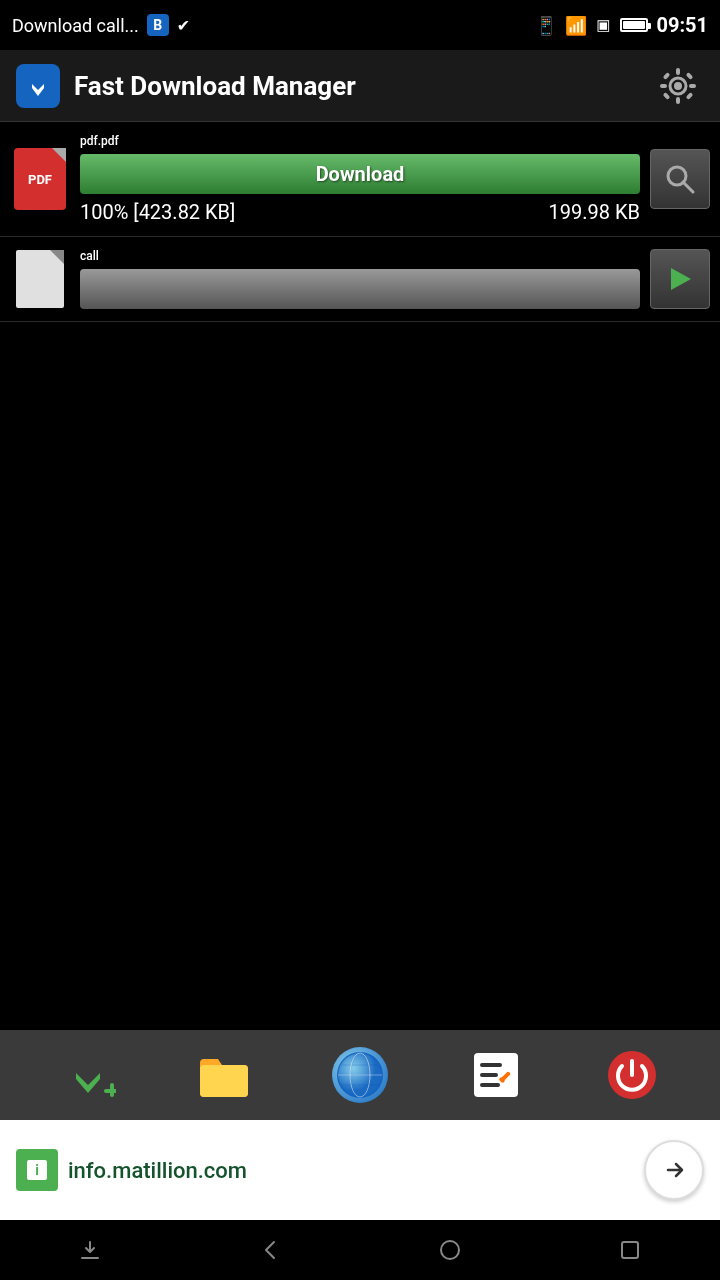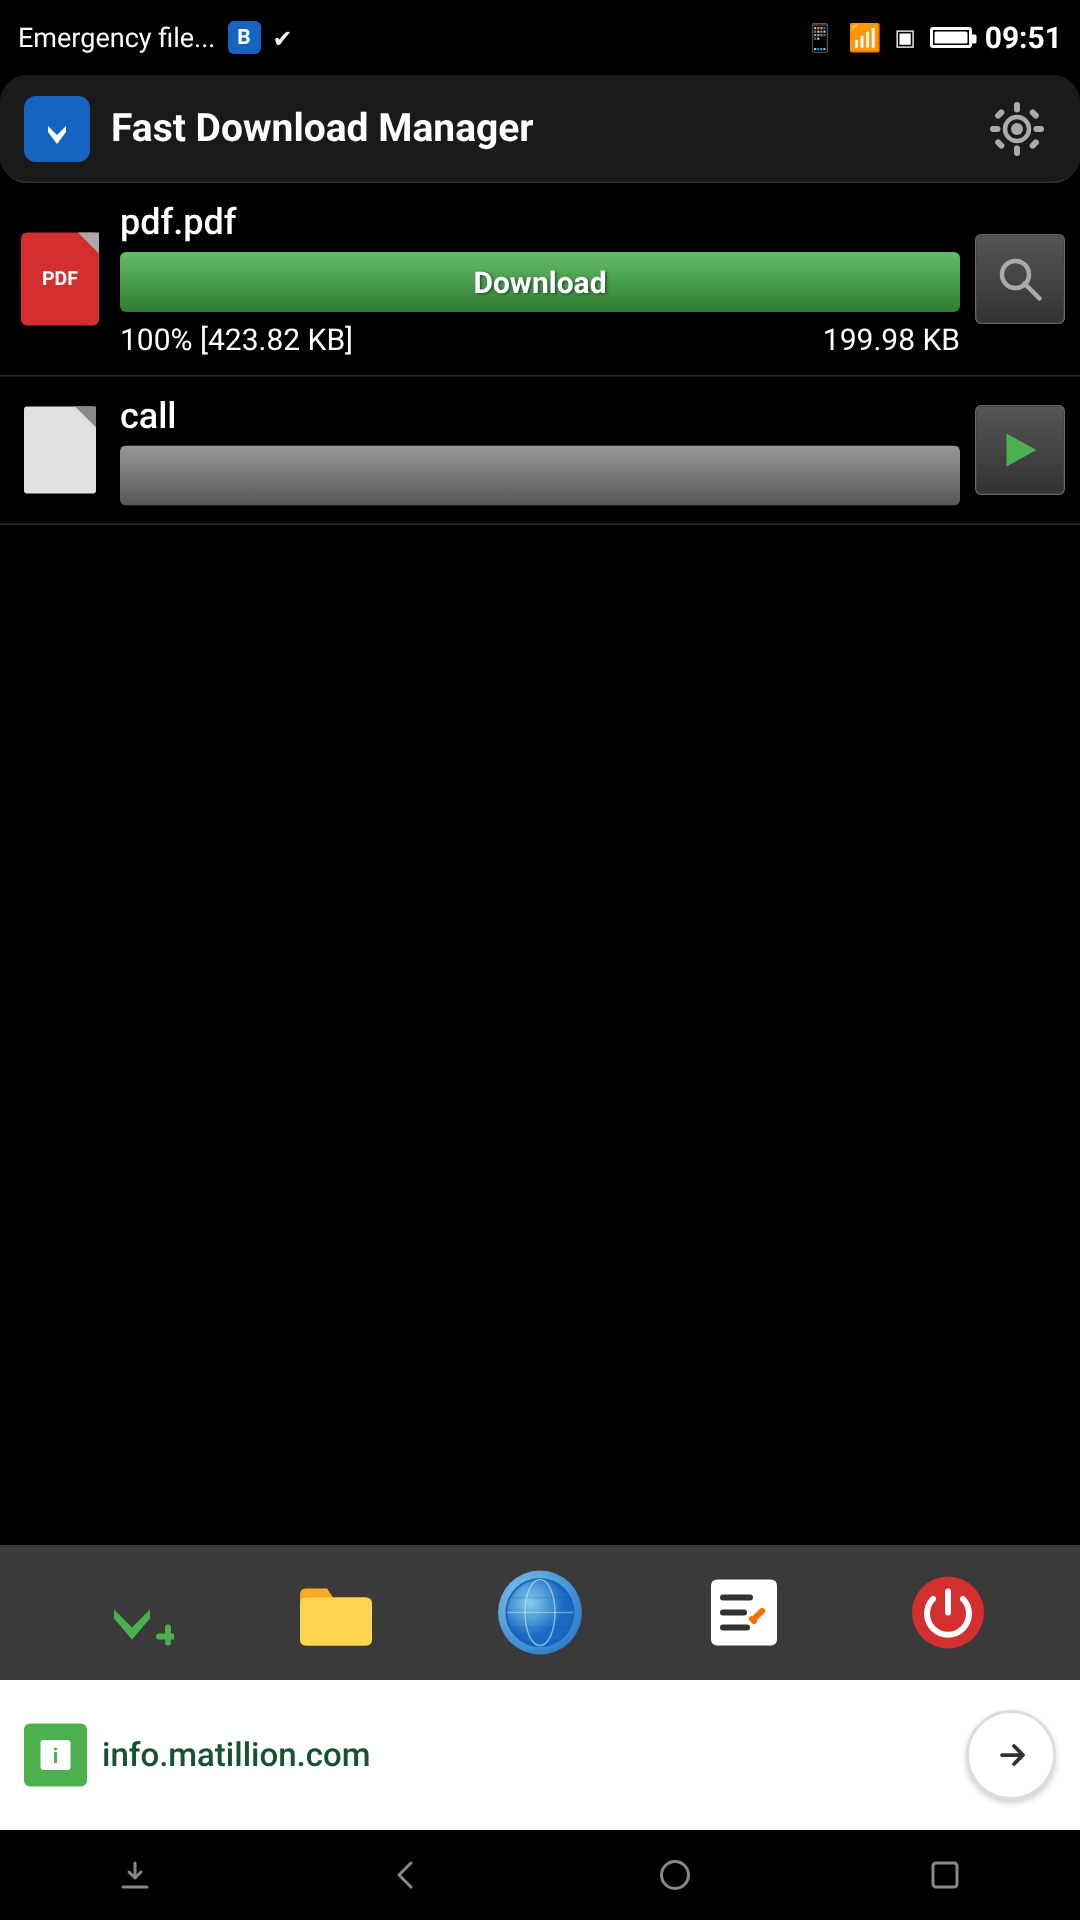--- a/index.html
+++ b/index.html
@@ -69,21 +69,20 @@
 
     
     #app-bar {
       width: 720px;
       height: 72px;
       background: #1a1a1a;
       display: flex;
       align-items: center;
       padding: 0 16px;
       border-bottom: 1px solid #333;
-      border-radius: 18px;
     }
     .app-bar-icon {
       width: 44px; height: 44px;
       background: #1565C0;
       border-radius: 8px;
       display: flex; align-items: center; justify-content: center;
       margin-right: 14px;
     }
     .app-bar-icon svg { width: 28px; height: 28px; }
     #app-title {
@@ -118,21 +117,21 @@
       display: flex; align-items: center; justify-content: center;
     }
     .file-info {
       flex: 1;
       display: flex;
       flex-direction: column;
       gap: 6px;
     }
     .file-name {
       color: #fff;
-      font-size: 24px;
+      font-size: 12px;
       font-weight: 500;
     }
     .progress-bar-container {
       width: 100%;
       height: 40px;
       border-radius: 4px;
       overflow: hidden;
       position: relative;
     }
     .progress-bar-completed {
@@ -298,21 +297,21 @@
       display: flex; align-items: center; justify-content: center;
       position: relative;
       overflow: hidden;
     }
   </style>
 </head>
 <body>
 
 <div id="status-bar">
   <div class="left">
-    <span>Emergency file...</span>
+    <span>Download call...</span>
     <div class="bt-icon">B</div>
     <span style="color:#fff;font-size:16px;">✔</span>
   </div>
   <div class="right">
     <span>📱</span>
     <span>📶</span>
     <span style="font-size:15px;">▣</span>
     <div class="battery-icon">
       <div class="battery-fill"></div>
     </div>

